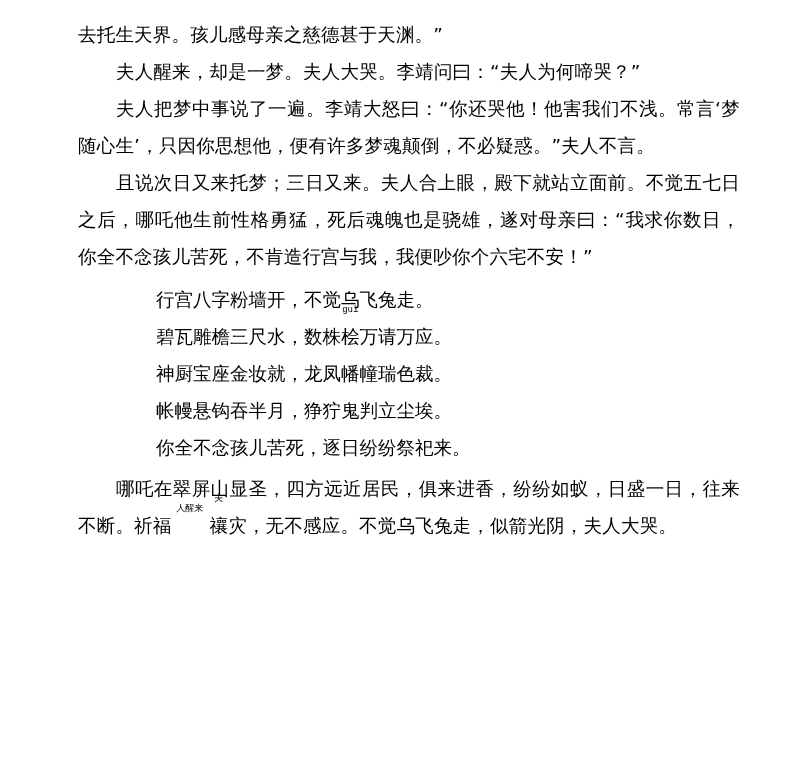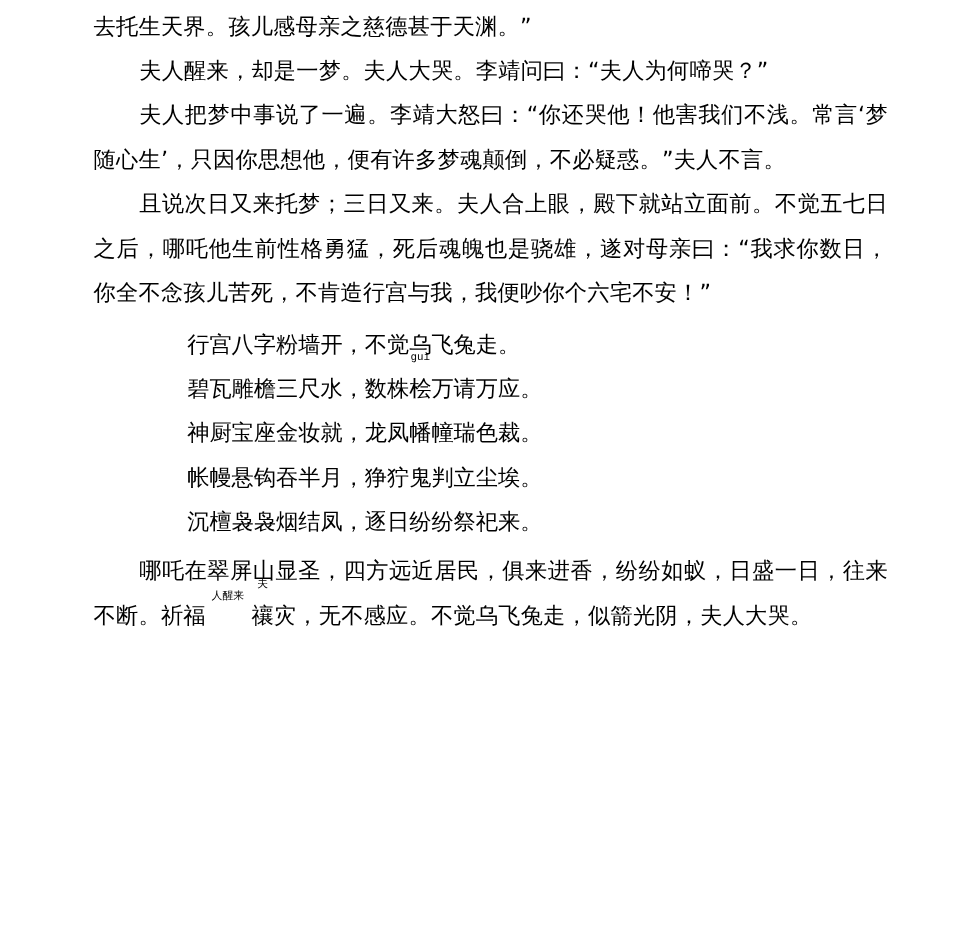--- a/index.html
+++ b/index.html
@@ -12,21 +12,21 @@
     height: 784px;
     overflow: hidden;
     font-family: "DejaVu Sans", "Liberation Sans", sans-serif;
     color: #000000;
   }
   #page {
     position: relative;
     width: 800px;
     height: 645px;
     box-sizing: border-box;
-    padding: 4px 60px 0 78px;
+    padding: 16px 60px 0 78px;
   }
   .para {
     font-size: 18.5px;
     line-height: 37px;
     text-align: justify;
     text-justify: inter-ideograph;
     margin: 0 0 0 0;
     letter-spacing: 0.2px;
   }
   .indent {
@@ -79,18 +79,18 @@
 
   <div class="verse-block">
     <p class="verse">行宫八字粉墙开，不觉乌飞兔走。</p>
 
     <p class="verse"><span>碧瓦雕檐三尺水，数株</span><span class="ruby"><span class="rt">guì</span><span>桧</span></span><span>万请万应。</span></p>
 
     <p class="verse">神厨宝座金妆就，龙凤幡幢瑞色裁。</p>
 
     <p class="verse">帐幔悬钩吞半月，狰狞鬼判立尘埃。</p>
 
-    <p class="verse">沉檀袅袅烟结凤，逐日纷纷祭祀来。</p>
+    <p class="verse">你全不念孩儿苦死，逐日纷纷祭祀来。</p>
   </div>
 
   <p class="para indent tail"><span>哪吒在翠屏山显圣，四方远近居民，俱来进香，纷纷如蚁，日盛一日，往来不断。祈福</span><span class="ruby"><span class="rt">夫人醒来</span><span>禳</span></span><span>灾，无不感应。不觉乌飞兔走，似箭光阴，夫人大哭。</span></p>
 
 </div>
 
 </body></html>

